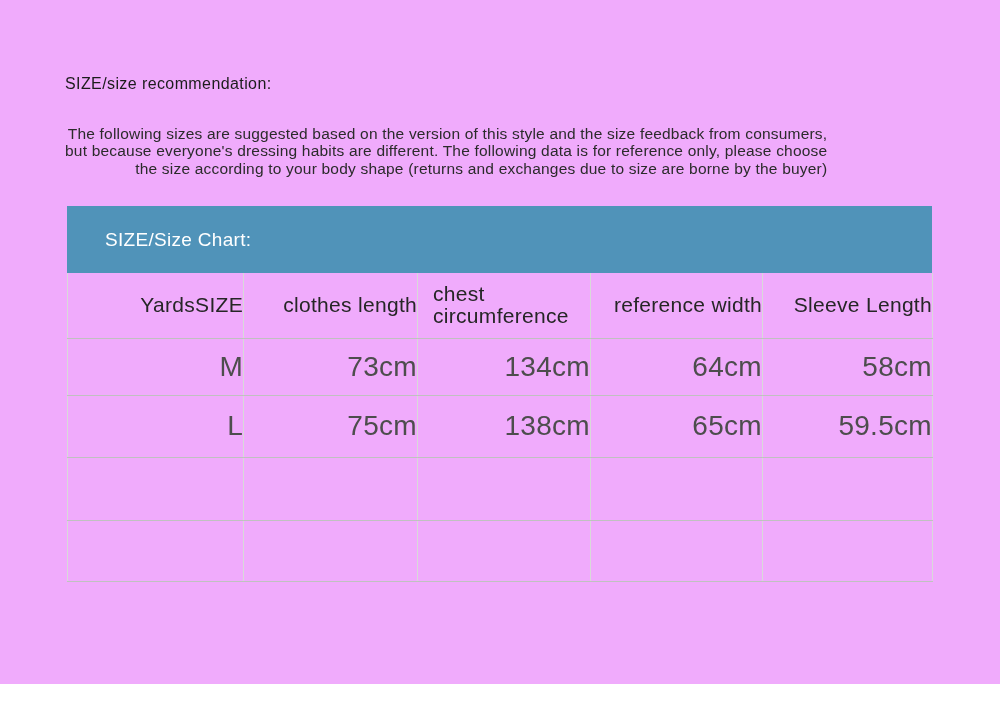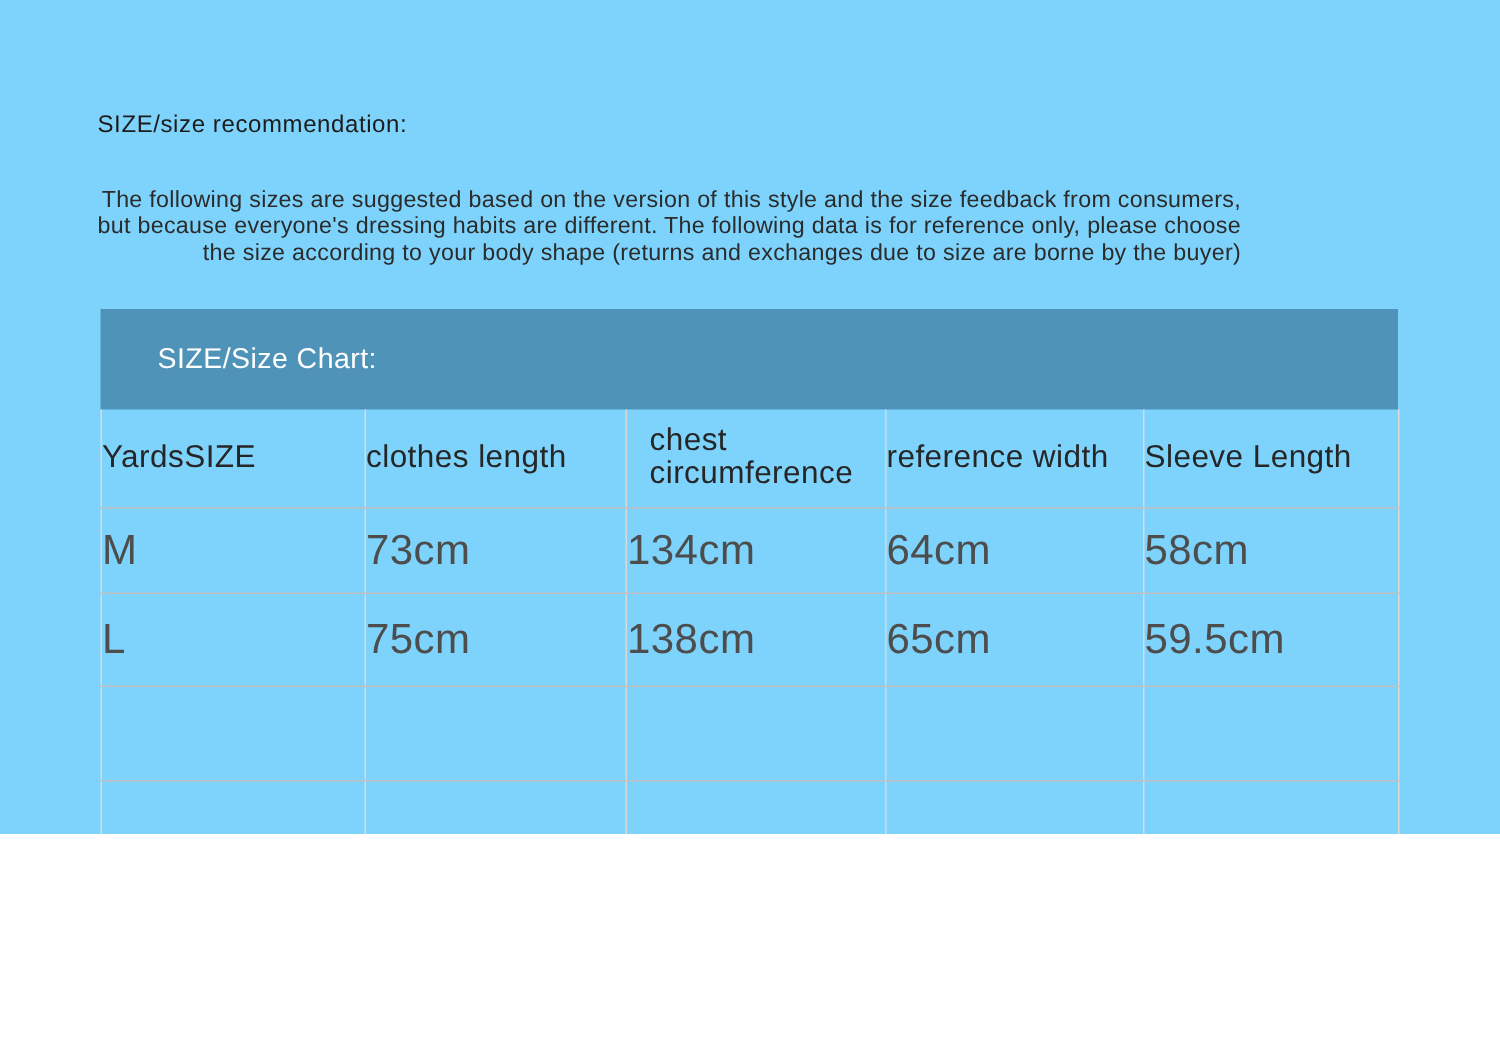--- a/index.html
+++ b/index.html
@@ -4,22 +4,22 @@
 <style>
   html, body {
     margin: 0;
     padding: 0;
     background: #ffffff;
     font-family: "Liberation Sans", "DejaVu Sans", sans-serif;
   }
   .page {
     position: relative;
     width: 1000px;
-    height: 556px;
-    background: #7dd3fc;
+    height: 684px;
+    background: #f0abfc;
     overflow: hidden;
   }
   .page-title {
     position: absolute;
     left: 65px;
     top: 75px;
     font-size: 16px;
     letter-spacing: 0.4px;
     color: #1c1c1c;
     white-space: nowrap;
@@ -57,21 +57,21 @@
     border-collapse: collapse;
     table-layout: fixed;
     width: 865px;
     border: 1px solid #c9c9c9;
     border-top: none;
   }
   .size-table th, .size-table td {
     border: 1px solid;
     border-color: #c0c0c0 #d9d9d9;
     padding: 0;
-    text-align: left;
+    text-align: right;
     vertical-align: middle;
     overflow: hidden;
   }
   .size-table th {
     border-top: none;
     font-weight: normal;
     font-size: 21px;
     letter-spacing: 0.3px;
     color: #262626;
   }

